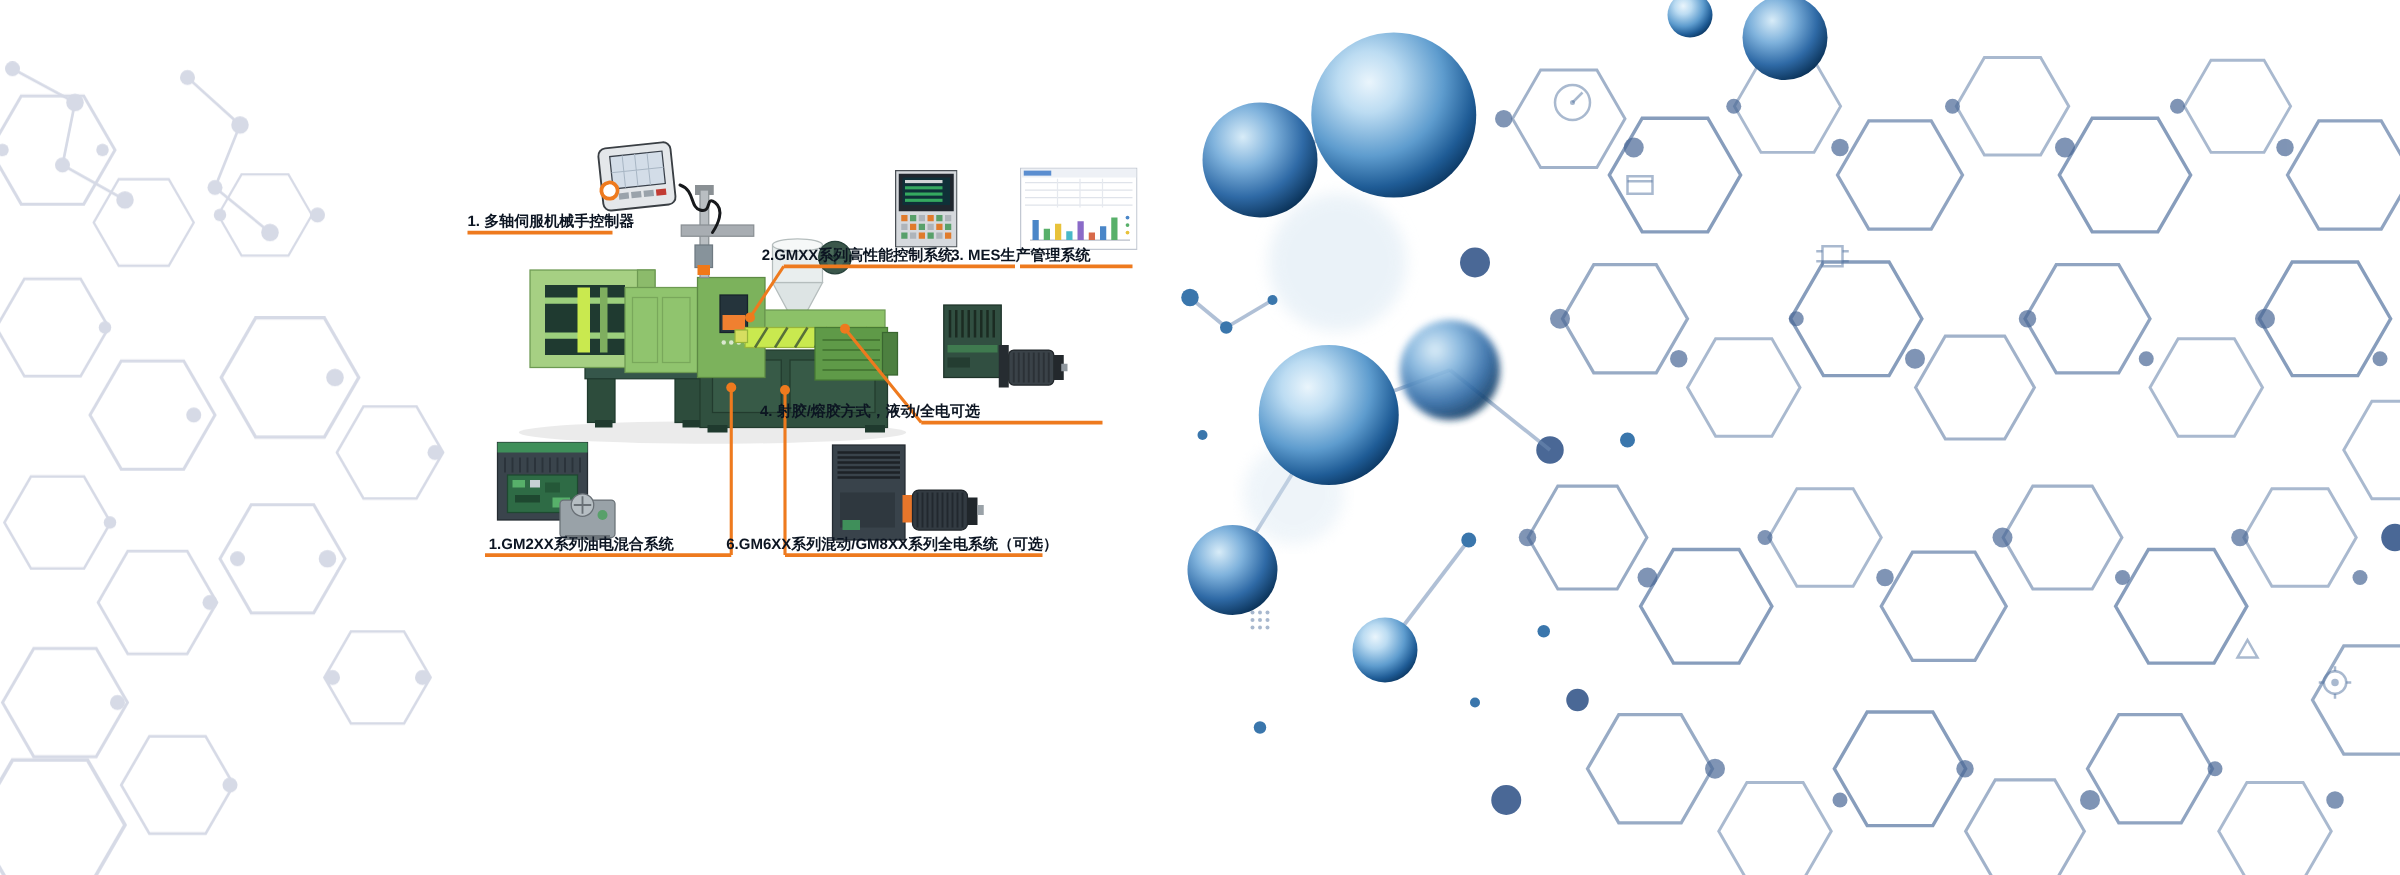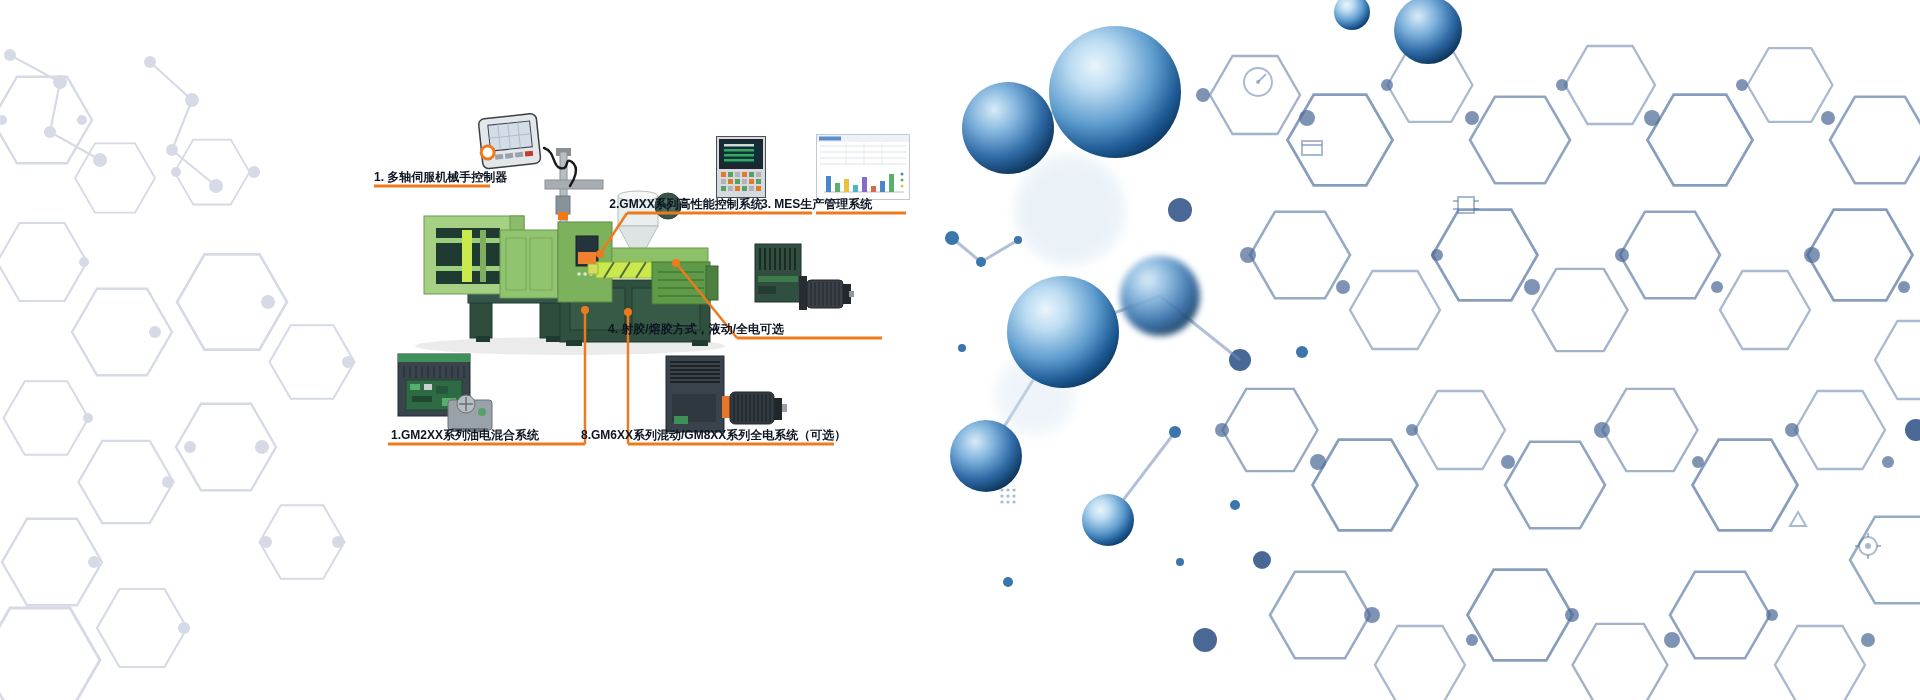--- a/index.html
+++ b/index.html
@@ -439,16 +439,16 @@
       <circle cx="628" cy="312" r="4"></circle>
         <circle cx="585" cy="310" r="4"></circle>
     </g>
     <path d="M544 148 C556 152 552 166 560 168 C570 171 564 156 572 162 C580 168 574 180 570 186" stroke="#17191c" stroke-width="2.4" fill="none" stroke-linecap="round"></path>
   </svg>
 
   <div class="callout-label" style="left:374px;top:170px">1. 多轴伺服机械手控制器</div>
   <div class="callout-label ta-r" style="left:560px;top:197px;width:252px">2.GMXX系列高性能控制系统</div>
   <div class="callout-label ta-c" style="left:761px;top:197px;width:200px">3. MES生产管理系统</div>
   <div class="callout-label ta-c" style="left:608px;top:322px;width:340px">4. 射胶/熔胶方式，液动/全电可选</div>
-  <div class="callout-label ta-c" style="left:581px;top:428px;width:300px">8.GM6XX系列混动/GM8XX系列全电系统（可选）</div>
+  <div class="callout-label ta-c" style="left:581px;top:428px;width:300px">6.GM6XX系列混动/GM8XX系列全电系统（可选）</div>
   <div class="callout-label" style="left:391px;top:428px">1.GM2XX系列油电混合系统</div>
 
 </div>
 
 </body></html>

